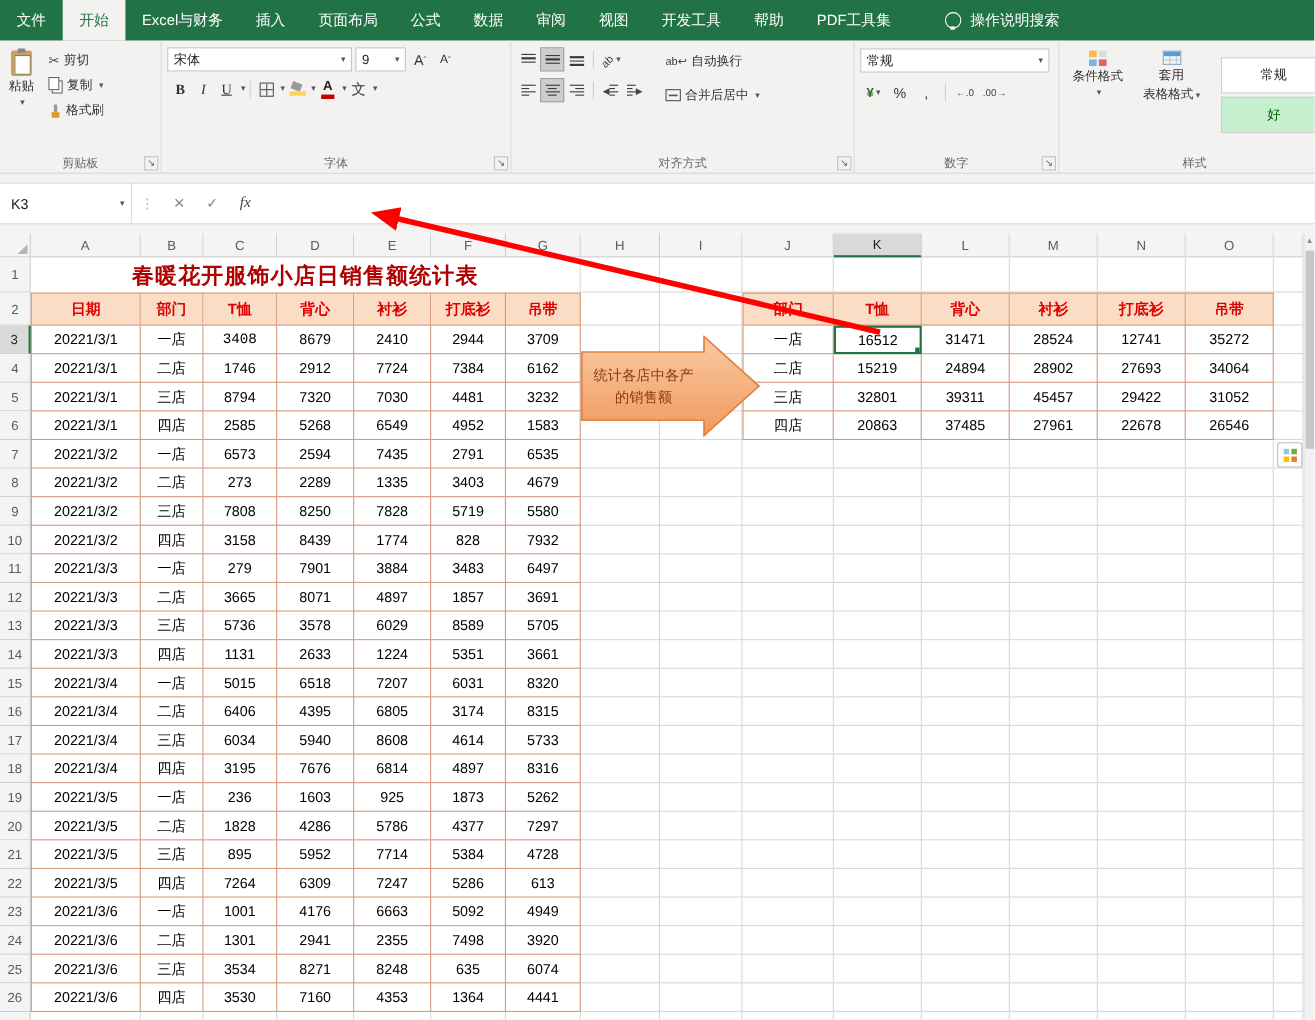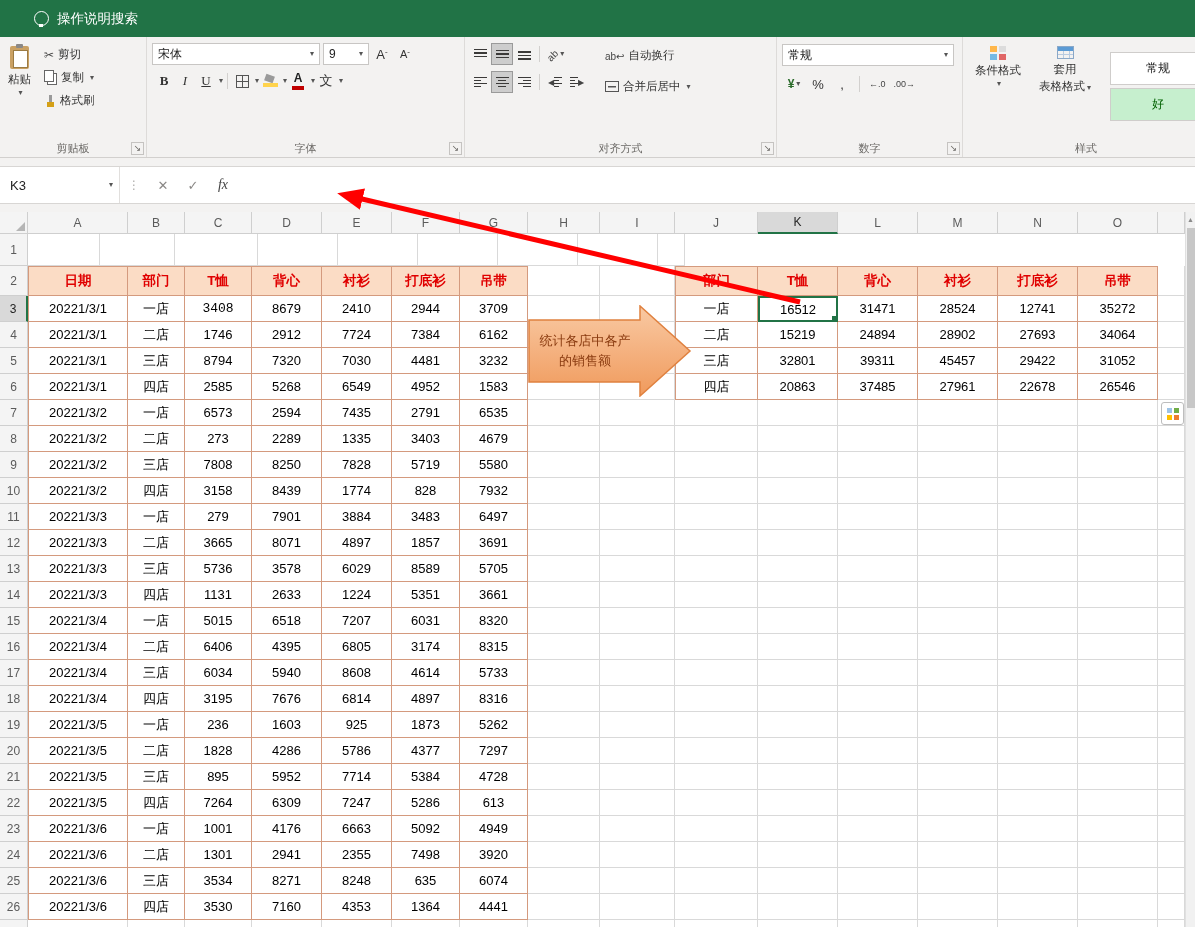--- a/index.html
+++ b/index.html
@@ -125,20 +125,34 @@
 
 #vscroll{position:absolute;right:0;top:212px;width:10px;height:715px;background:#f1f1f1;border-left:1px solid #e0e0e0}
 #vup{height:14px;display:flex;align-items:center;justify-content:center;font-size:7px;color:#8a8a8a;cursor:pointer}
 #vup::before{content:"▲"}
 #vthumb{position:absolute;left:1px;top:16px;width:8px;height:180px;background:#c7c7c7;cursor:grab}
 </style>
 </head>
 <body>
 
 <div id="tabbar">
+  <div id="tabs">
+      <div class="tab">文件</div>
+      <div class="tab active">开始</div>
+      <div class="tab">Excel与财务</div>
+      <div class="tab">插入</div>
+      <div class="tab">页面布局</div>
+      <div class="tab">公式</div>
+      <div class="tab">数据</div>
+      <div class="tab">审阅</div>
+      <div class="tab">视图</div>
+      <div class="tab">开发工具</div>
+      <div class="tab">帮助</div>
+      <div class="tab">PDF工具集</div>
+    </div>
   <div id="qsearch">
     <span class="bulb"></span>
     <span>操作说明搜索</span>
   </div>
 </div>
 
 <div id="ribbon">
 
   <div class="group" style="width:147px">
     <div style="display:flex;gap:4px;align-items:flex-start">
@@ -377,20 +391,21 @@
       <div class="cell ch" style="width: 83px;">J</div>
       <div class="cell ch hlc" style="width: 80px;">K</div>
       <div class="cell ch" style="width: 80px;">L</div>
       <div class="cell ch" style="width: 80px;">M</div>
       <div class="cell ch" style="width: 80px;">N</div>
       <div class="cell ch" style="width: 80px;">O</div>
       <div class="cell ch" style="width: 27px;"></div>
     </div>
     <div class="grow" style="height: 32px;">
       <div class="cell rh" style="width: 28px;">1</div>
+      <div class="cell title" style="width: 500px;">春暖花开服饰小店日销售额统计表</div>
       <div class="cell" style="width: 72px;"></div>
       <div class="cell" style="width: 75px;"></div>
       <div class="cell" style="width: 83px;"></div>
       <div class="cell" style="width: 80px;"></div>
       <div class="cell" style="width: 80px;"></div>
       <div class="cell" style="width: 80px;"></div>
       <div class="cell" style="width: 80px;"></div>
       <div class="cell" style="width: 80px;"></div>
       <div class="cell" style="width: 27px;"></div>
     </div>

